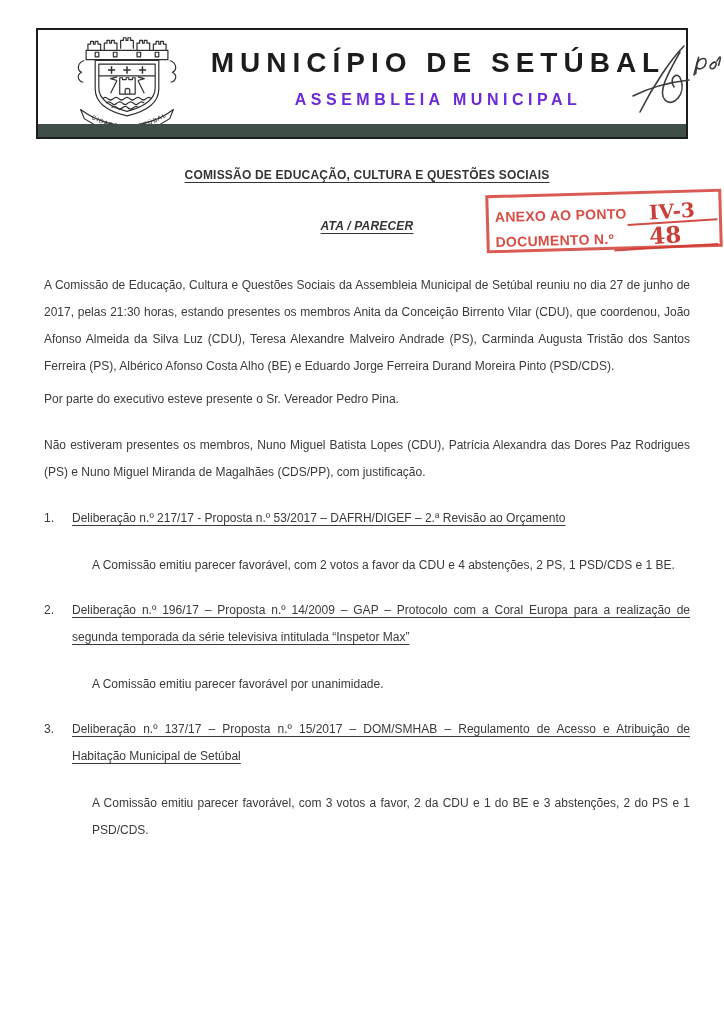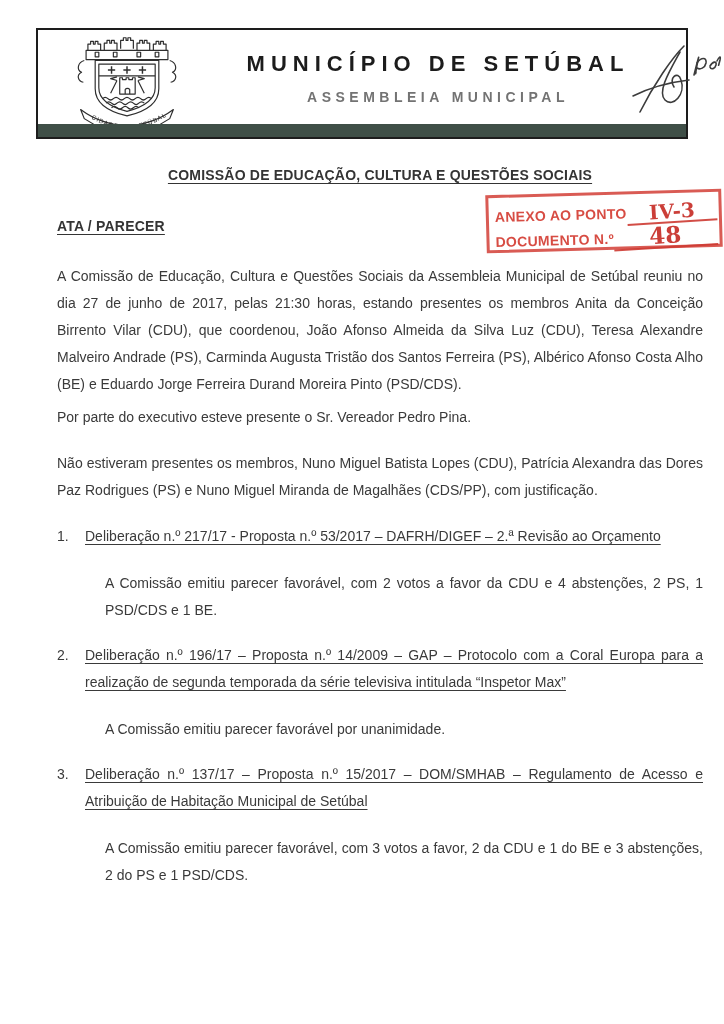--- a/index.html
+++ b/index.html
@@ -29,31 +29,31 @@
   }
   .header-text {
     position: absolute;
     left: 160px; top: 0;
     width: 480px; height: 96px;
     display: flex; flex-direction: column;
     align-items: center; justify-content: center;
     gap: 12px;
   }
   .header-title {
-    font-size: 22px;
+    font-size: 28px;
     font-weight: bold;
     letter-spacing: 6px;
     color: #1c1c1c;
     white-space: nowrap;
   }
   .header-subtitle {
-    font-size: 14px;
+    font-size: 16px;
     font-weight: bold;
     letter-spacing: 4.5px;
-    color: #737373;
+    color: #6d28d9;
     white-space: nowrap;
   }
   .header-bar {
     position: absolute;
     left: 0; bottom: 0;
     width: 100%; height: 13px;
     background: #3f4f47;
   }
 
   
@@ -98,40 +98,41 @@
     color: rgba(200, 52, 45, 0.95);
     border-bottom: 2px solid rgba(205, 58, 50, 0.9);
     transform: rotate(-2deg) translateY(3px);
     line-height: 1.0;
   }
   .stamp-value.big { font-size: 23px; }
 
   
   .content {
     position: absolute;
-    left: 57px; top: 162px;
+    left: 44px; top: 162px;
     width: 646px;
-    font-size: 14px;
+    font-size: 12px;
     line-height: 27px;
     color: #3a3a3a;
   }
   .doc-title {
     text-align: center;
     margin-bottom: 24px;
   }
   .doc-title span, .doc-subtitle span {
     font-weight: bold;
     color: #343434;
     text-decoration: underline;
     text-underline-offset: 3px;
     letter-spacing: 0.2px;
   }
   .doc-subtitle {
-    text-align: left;
-    margin-bottom: 23px;
+    text-align: center;
+    margin-bottom: 32px;
+    font-style: italic;
   }
   .para {
     text-align: justify;
     margin-bottom: 6px;
   }
   .para.gap-lg { margin-bottom: 19px; }
 
   .item {
     position: relative;
     padding-left: 28px;

